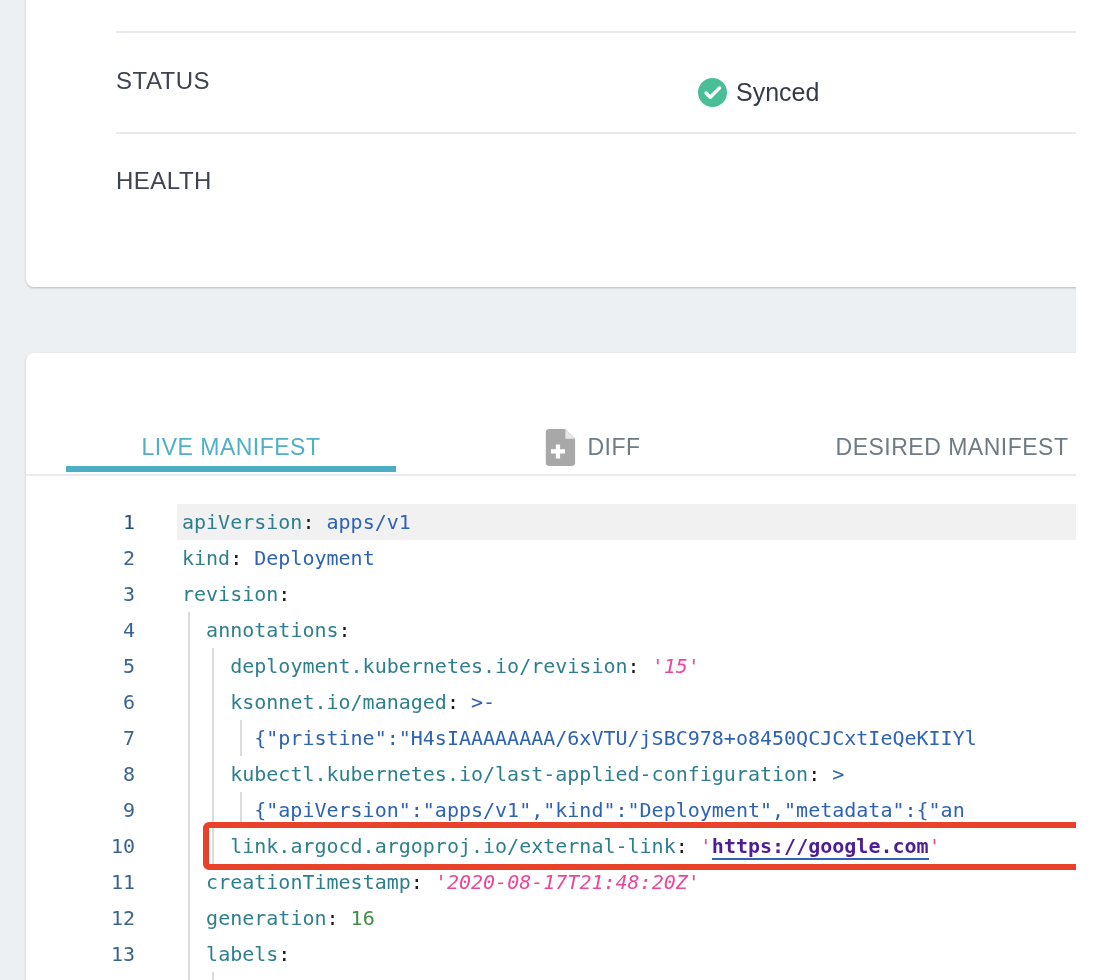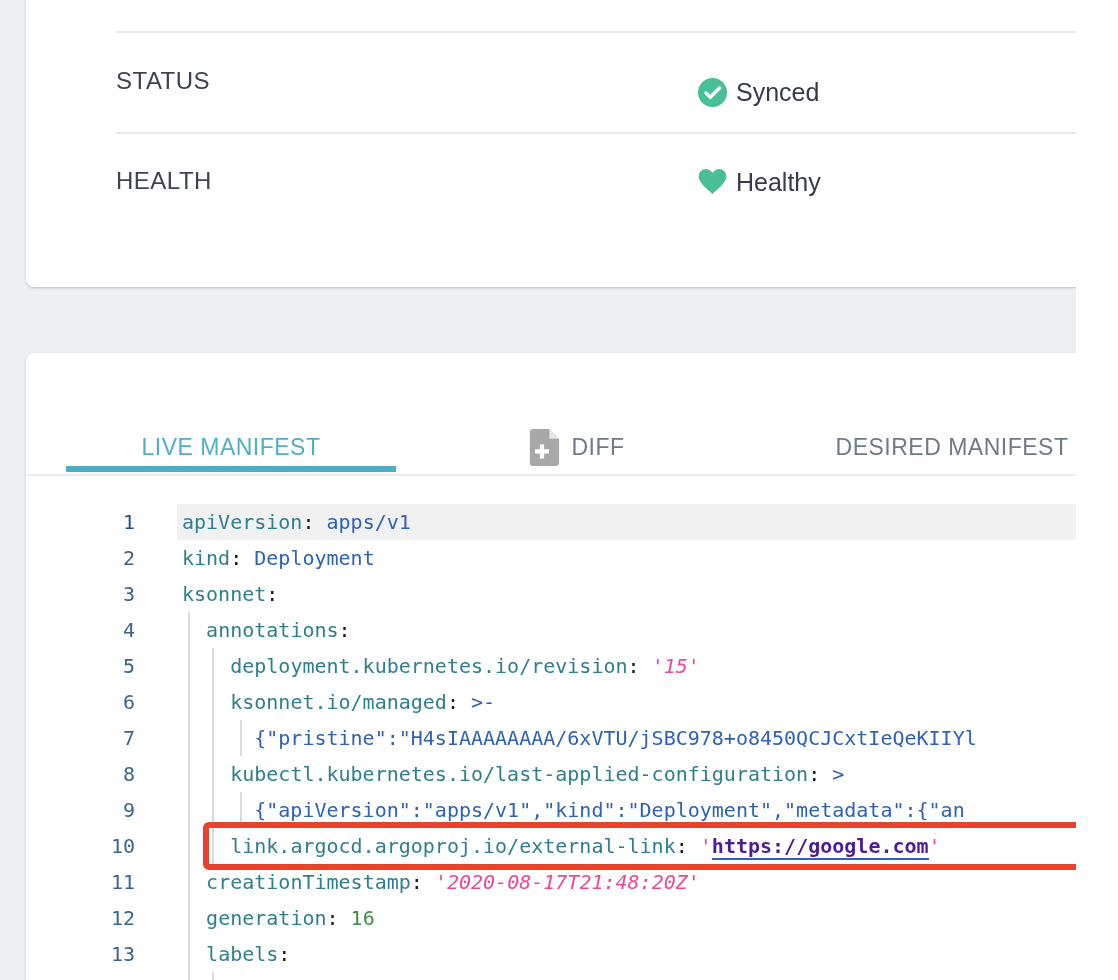--- a/index.html
+++ b/index.html
@@ -24,21 +24,21 @@
   .status-icon{display:inline-flex;width:29px;height:29px;}
   
   .card-manifest{left:26px;top:353px;width:1140px;height:700px;border-radius:8px 8px 0 0;}
   .tabs-border{position:absolute;left:0;right:0;top:121px;height:2px;background:#eaebed;}
   .tab{position:absolute;top:56px;height:32px;line-height:32px;transform:translateX(-50%);
     display:flex;align-items:center;gap:12px;font-size:23px;font-weight:500;letter-spacing:.5px;
     color:#6e7a85;cursor:pointer;white-space:nowrap;margin-top:22px;}
   .tab.active{color:#4fafc6;}
   .tab-underline{position:absolute;left:40px;top:113px;width:330px;height:6px;background:#4baec5;}
   .tab-1{left:205px;}
-  .tab-2{left:551px;}
+  .tab-2{left:567px;}
   .tab-3{left:926px;}
   
   .code-area{position:absolute;left:0;right:0;top:124px;bottom:0;overflow:hidden;}
   .code-lines{padding-top:27px;position:relative;z-index:2;}
   .code-line{display:flex;height:36px;line-height:36px;
     font-family:"DejaVu Sans Mono",monospace;font-size:20px;white-space:pre;}
   .line-number{width:109px;text-align:right;color:#3a6490;flex:none;}
   .code-line.active .line-number{color:#1d4e86;}
   .line-code{margin-left:42px;padding-left:5px;flex:1;}
   .code-line.active .line-code{background:#f1f1f1;}
@@ -72,28 +72,20 @@
           <circle cx="14.5" cy="14.5" r="14.5" fill="#4abf97"></circle>
           <path d="M8 15 l4.3 4.3 L21.5 10" stroke="#fff" stroke-width="3.4" fill="none" stroke-linecap="round" stroke-linejoin="round"></path>
         </svg>
       </span>
       <span>Synced</span>
     </div>
 
     <div class="divider divider-2"></div>
 
     <div class="row-label row-label-2">HEALTH</div>
-    <div class="row-value row-value-2">
-      <span class="status-icon">
-        <svg width="29" height="27" viewBox="0 0 29 27">
-          <path d="M14.5 26 C 9 21 2.5 16.2 1 10.6 C -0.3 5.6 3 1 7.9 1 C 10.8 1 13.2 2.7 14.5 5 C 15.8 2.7 18.2 1 21.1 1 C 26 1 29.3 5.6 28 10.6 C 26.5 16.2 20 21 14.5 26 Z" fill="#4abf97"></path>
-        </svg>
-      </span>
-      <span>Healthy</span>
-    </div>
   </div>
 
   <div class="card card-manifest">
 
     <div class="tabs-border"></div>
     <div class="tab-underline"></div>
 
     <div class="tab tab-1 active">
       <span>LIVE MANIFEST</span>
     </div>
@@ -116,21 +108,21 @@
     <div class="code-area">
       <div class="indent-guide guide-a"></div>
       <div class="indent-guide guide-b1"></div>
       <div class="indent-guide guide-b2"></div>
       <div class="indent-guide guide-c1"></div>
       <div class="indent-guide guide-c2"></div>
 
       <div class="code-lines">
           <div class="code-line active"><div class="line-number">1</div><div class="line-code"><span></span><span class="tok tok-key">apiVersion</span><span class="tok tok-punc">: </span><span class="tok tok-val">apps/v1</span></div></div>
           <div class="code-line"><div class="line-number">2</div><div class="line-code"><span></span><span class="tok tok-key">kind</span><span class="tok tok-punc">: </span><span class="tok tok-val">Deployment</span></div></div>
-          <div class="code-line"><div class="line-number">3</div><div class="line-code"><span></span><span class="tok tok-key">ksonnet</span><span class="tok tok-punc">:</span></div></div>
+          <div class="code-line"><div class="line-number">3</div><div class="line-code"><span></span><span class="tok tok-key">revision</span><span class="tok tok-punc">:</span></div></div>
           <div class="code-line"><div class="line-number">4</div><div class="line-code"><span>  </span><span class="tok tok-key">annotations</span><span class="tok tok-punc">:</span></div></div>
           <div class="code-line"><div class="line-number">5</div><div class="line-code"><span>    </span><span class="tok tok-key">deployment.kubernetes.io/revision</span><span class="tok tok-punc">: </span><span class="tok tok-str">'15'</span></div></div>
           <div class="code-line"><div class="line-number">6</div><div class="line-code"><span>    </span><span class="tok tok-key">ksonnet.io/managed</span><span class="tok tok-punc">: </span><span class="tok tok-val">&gt;-</span></div></div>
           <div class="code-line"><div class="line-number">7</div><div class="line-code"><span>      </span><span class="tok tok-val">{"pristine":"H4sIAAAAAAAA/6xVTU/jSBC978+o8450QCJCxtIeQeKIIYl</span></div></div>
           <div class="code-line"><div class="line-number">8</div><div class="line-code"><span>    </span><span class="tok tok-key">kubectl.kubernetes.io/last-applied-configuration</span><span class="tok tok-punc">: </span><span class="tok tok-val">&gt;</span></div></div>
           <div class="code-line"><div class="line-number">9</div><div class="line-code"><span>      </span><span class="tok tok-val">{"apiVersion":"apps/v1","kind":"Deployment","metadata":{"an</span></div></div>
           <div class="code-line"><div class="line-number">10</div><div class="line-code"><span>    </span><span class="tok tok-key">link.argocd.argoproj.io/external-link</span><span class="tok tok-punc">: </span><span class="tok tok-str">'</span><span class="tok tok-link">https://google.com</span><span class="tok tok-str">'</span></div></div>
           <div class="code-line"><div class="line-number">11</div><div class="line-code"><span>  </span><span class="tok tok-key">creationTimestamp</span><span class="tok tok-punc">: </span><span class="tok tok-str">'2020-08-17T21:48:20Z'</span></div></div>
           <div class="code-line"><div class="line-number">12</div><div class="line-code"><span>  </span><span class="tok tok-key">generation</span><span class="tok tok-punc">: </span><span class="tok tok-num">16</span></div></div>
           <div class="code-line"><div class="line-number">13</div><div class="line-code"><span>  </span><span class="tok tok-key">labels</span><span class="tok tok-punc">:</span></div></div>

